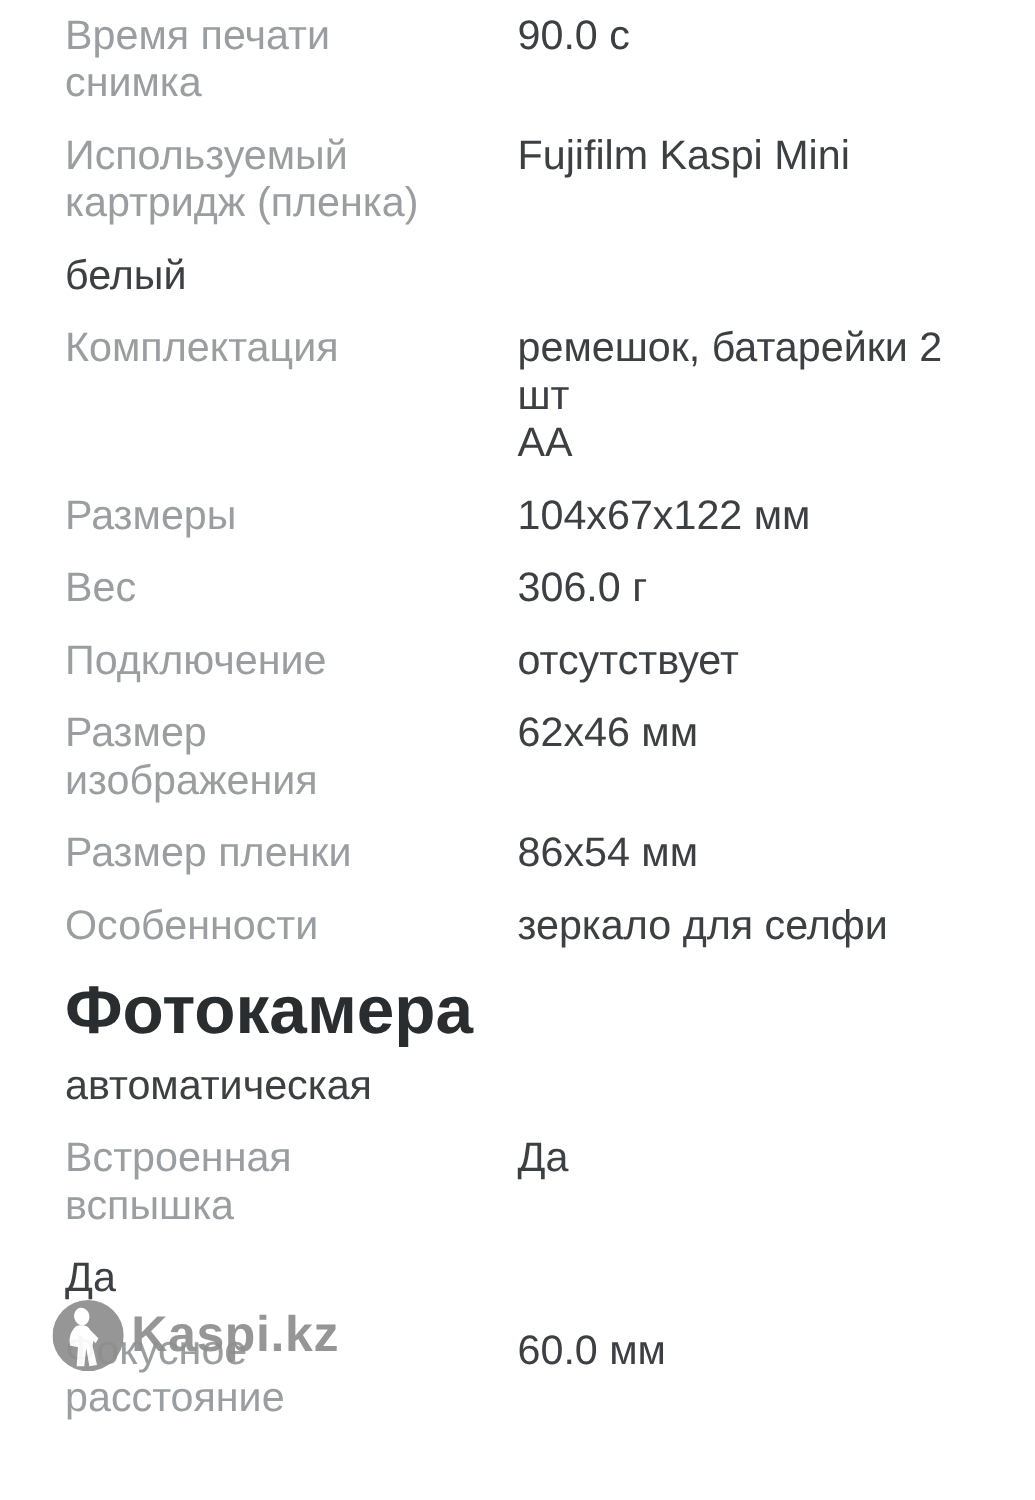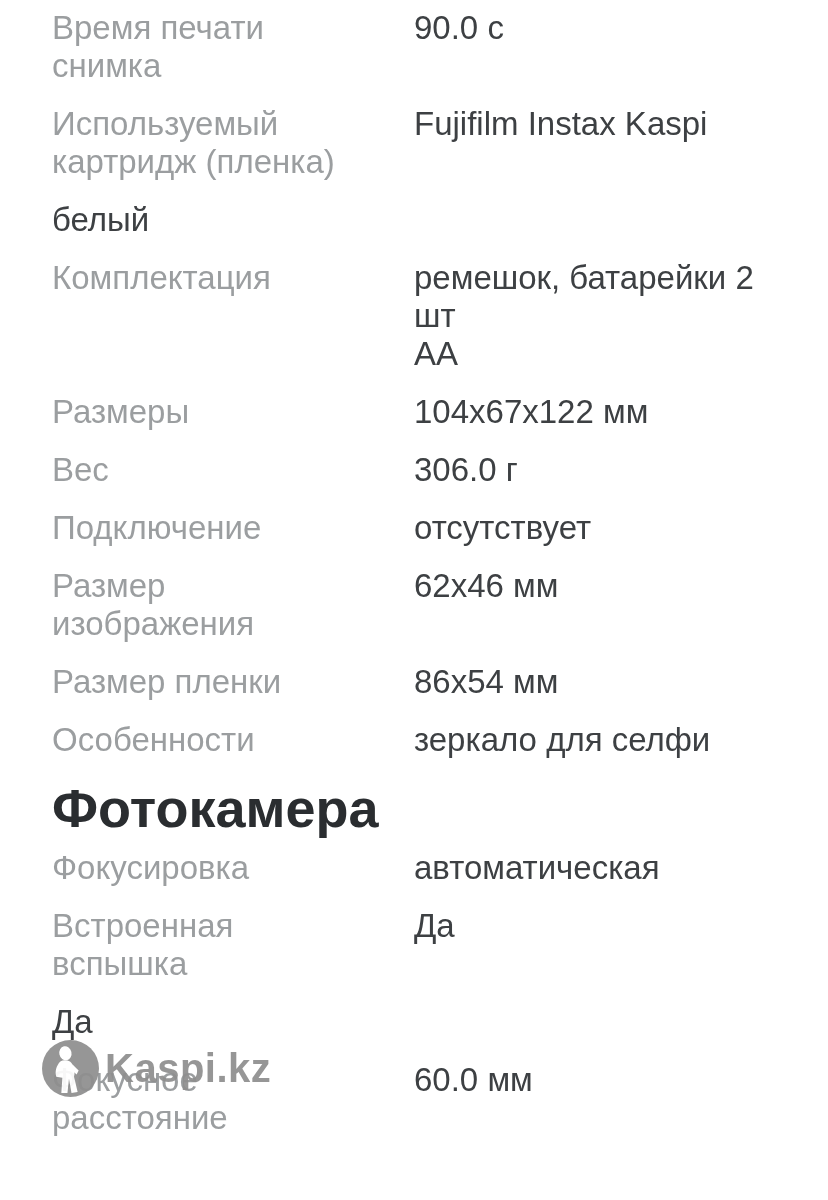--- a/index.html
+++ b/index.html
@@ -74,21 +74,21 @@
 <div class="page">
   <div class="specs" id="specs-root">
       <div class="spec-row">
     <div class="spec-label">Время печати
 снимка</div>
     <div class="spec-value">90.0 с</div>
   </div>
       <div class="spec-row">
     <div class="spec-label">Используемый
 картридж (пленка)</div>
-    <div class="spec-value">Fujifilm Instax Kaspi</div>
+    <div class="spec-value">Fujifilm Kaspi Mini</div>
   </div>
       <div class="spec-row">
     <div class="spec-value">белый</div>
   </div>
       <div class="spec-row">
     <div class="spec-label">Комплектация</div>
     <div class="spec-value">ремешок, батарейки 2 шт
 AA</div>
   </div>
       <div class="spec-row">
@@ -111,21 +111,20 @@
       <div class="spec-row">
     <div class="spec-label">Размер пленки</div>
     <div class="spec-value">86x54 мм</div>
   </div>
       <div class="spec-row">
     <div class="spec-label">Особенности</div>
     <div class="spec-value">зеркало для селфи</div>
   </div>
       <h2 class="section-header">Фотокамера</h2>
       <div class="spec-row">
-    <div class="spec-label">Фокусировка</div>
     <div class="spec-value">автоматическая</div>
   </div>
       <div class="spec-row">
     <div class="spec-label">Встроенная
 вспышка</div>
     <div class="spec-value">Да</div>
   </div>
       <div class="spec-row">
     <div class="spec-value">Да</div>
   </div>

